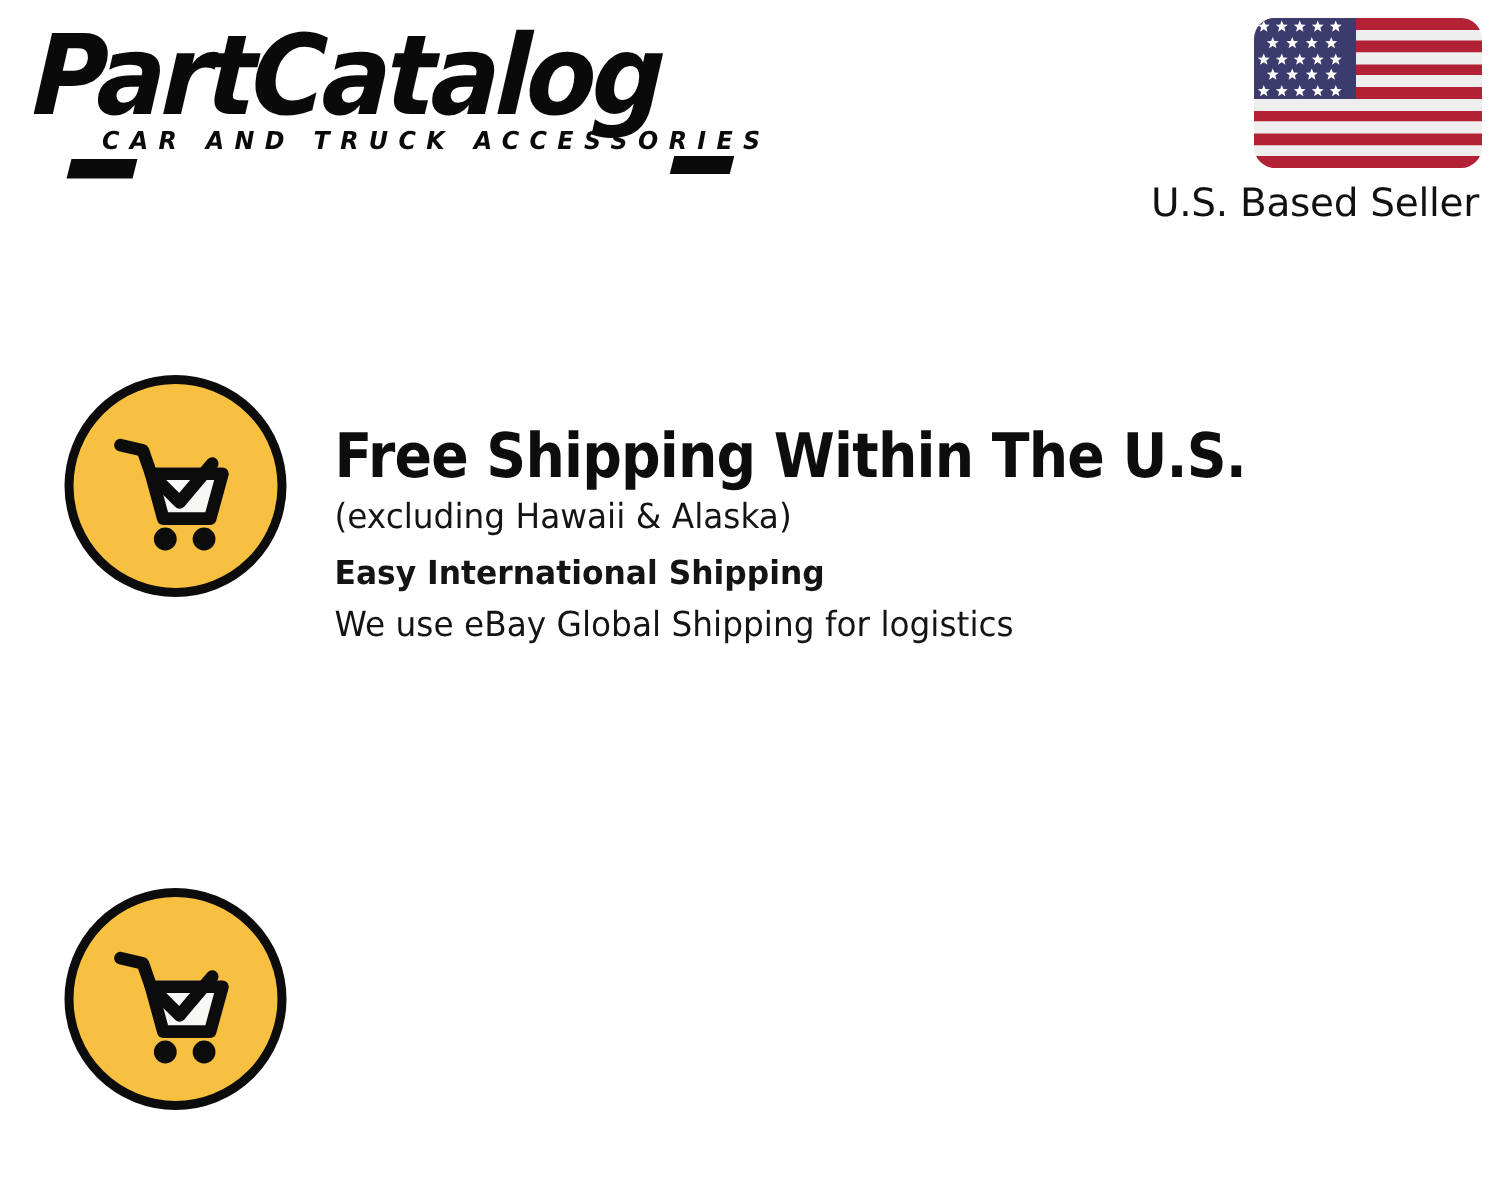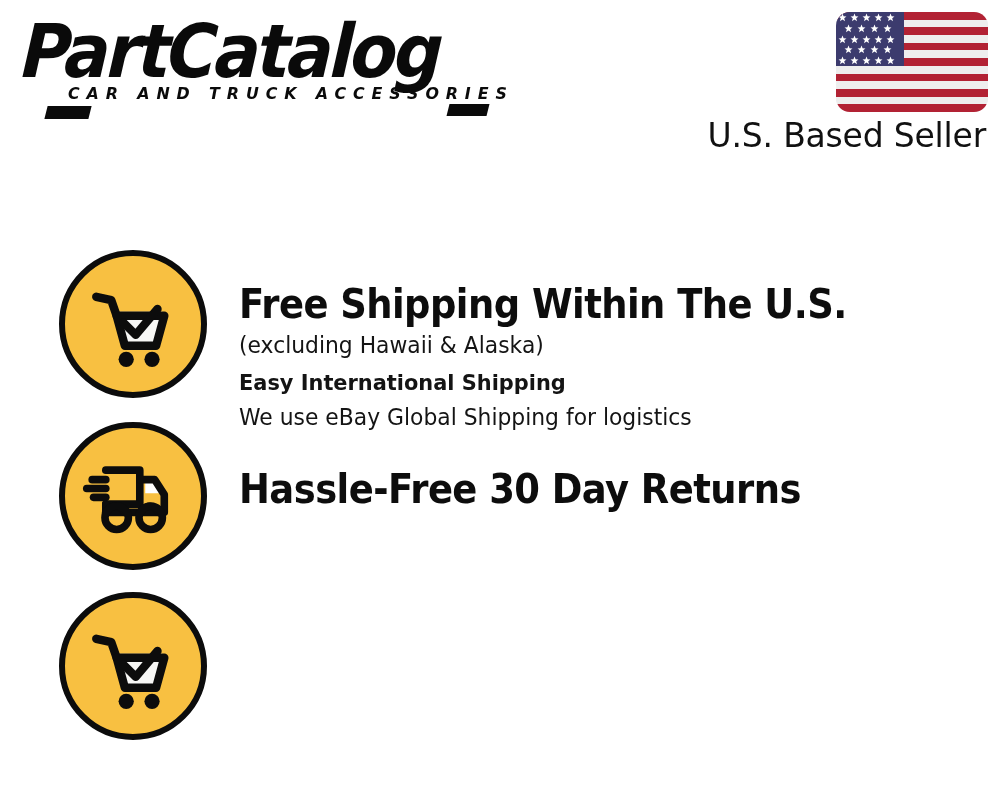--- a/index.html
+++ b/index.html
@@ -112,37 +112,37 @@
   .star svg { display: block; }
 
   #us-seller-label {
     position: absolute;
     left: 600px;
     top: 116px;
     width: 386px;
     text-align: right;
     font-family: "DejaVu Sans", sans-serif;
     font-weight: 400;
-    font-size: 33px;
+    font-size: 26px;
     line-height: 40px;
     color: #111111;
     letter-spacing: -0.2px;
     white-space: nowrap;
   }
 
   
   #features {
     position: absolute;
     left: 0; top: 175px;
     width: 1000px;
     height: 625px;
   }
   .feature-row {
     position: absolute;
-    left: 16px;
+    left: 0;
     width: 892px;
   }
   #feature-row-0 { top: 75px;  height: 175px; }
   #feature-row-1 { top: 247px; height: 155px; }
   #feature-row-2 { top: 417px; height: 155px; }
 
   .feature-icon {
     position: absolute;
     left: 43px;
     width: 148px;
@@ -355,41 +355,20 @@
     </div>
     <div class="feature-text">
       <div class="feature-heading">Free Shipping Within The U.S.</div>
       <div class="feature-sub">(excluding Hawaii &amp; Alaska)</div>
       <div class="feature-sub-spacer"></div>
       <div class="feature-sub bold">Easy International Shipping</div>
       <div class="feature-sub">We use eBay Global Shipping for logistics</div>
     </div>
   </div>
 
-  <div class="feature-row" id="feature-row-1">
-    <div class="feature-icon">
-      <svg viewBox="0 0 100 100" aria-hidden="true">
-        <polygon points="59,36 67,36 70,48 59,48" fill="#ffffff"></polygon>
-        <g fill="none" stroke="#0c0c0c" stroke-width="5.6" stroke-linecap="round" stroke-linejoin="round">
-          <polyline points="30,31 55,31 55,56 30,56"></polyline>
-          <path d="M55,38 L66,38 L73,49 L73,62 L30,62 L30,56"></path>
-          <line x1="20" y1="38" x2="30" y2="38"></line>
-          <line x1="16" y1="44.5" x2="30" y2="44.5"></line>
-          <line x1="21" y1="51" x2="30" y2="51"></line>
-          <path d="M30,62 q7,-9 14,0"></path>
-          <path d="M55,62 q7,-9 14,0"></path>
-        </g>
-        <circle cx="38" cy="66" r="8.6" fill="none" stroke="#0c0c0c" stroke-width="5.6"></circle>
-        <circle cx="63" cy="66" r="8.6" fill="none" stroke="#0c0c0c" stroke-width="5.6"></circle>
-      </svg>
-    </div>
-    <div class="feature-text">
-      <div class="feature-heading">Hassle-Free 30 Day Returns</div>
-    </div>
-  </div>
 
   <div class="feature-row" id="feature-row-2">
     <div class="feature-icon">
       <svg viewBox="0 0 100 100" aria-hidden="true">
         <polygon points="38,41 72,41 67,65 44,65" fill="#f7f7f5"></polygon>
         <g fill="none" stroke="#0c0c0c" stroke-width="6.2" stroke-linecap="round" stroke-linejoin="round">
           <polyline points="23,30 34,32.5 38,44"></polyline>
           <polyline points="38,44 73,44 67,66 44,66 38,44"></polyline>
           <polyline points="43,49 52,58 68,39"></polyline>
         </g>

